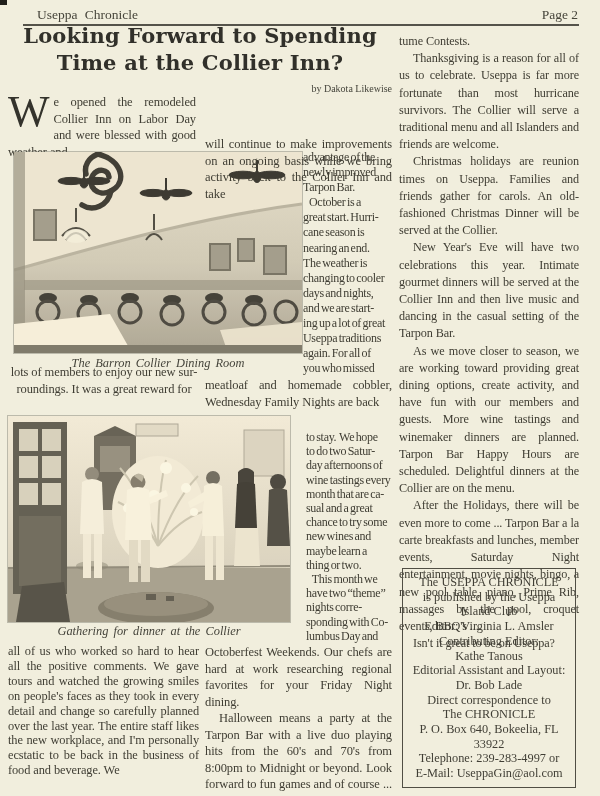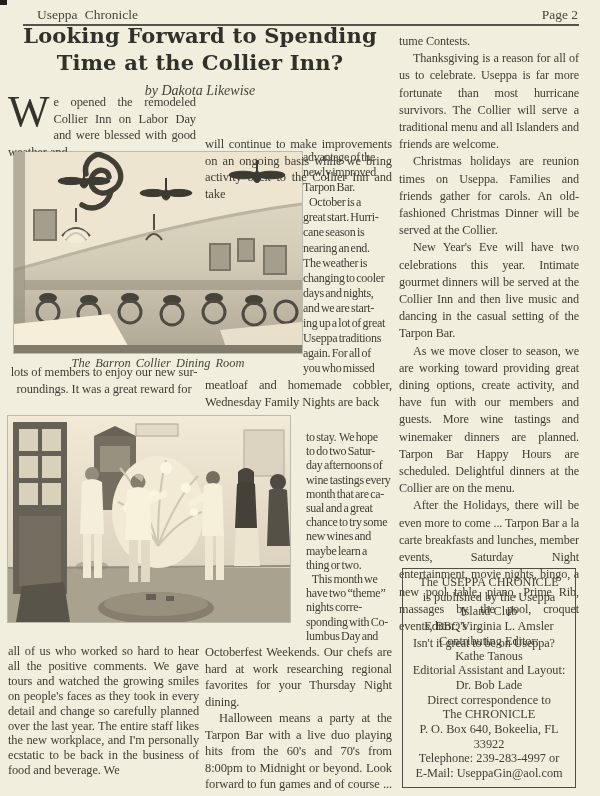--- a/index.html
+++ b/index.html
@@ -7,22 +7,22 @@
         font-family:"Liberation Serif",serif;color:#3f3d33;overflow:hidden;
         -webkit-font-smoothing:antialiased;}
   .abs{position:absolute;}
   .corner{left:0;top:0;width:7px;height:5px;background:#201f1b;}
   .hdr-l{left:25px;top:7px;font-size:13.5px;word-spacing:4px;color:#47453b;margin-left:12px;}
   .hdr-r{right:22px;top:7px;font-size:13.5px;color:#47453b;}
   .rule{left:23px;right:21px;top:24px;height:2px;background:#55534a;}
   .title{left:8px;top:22px;width:384px;text-align:center;
          font-family:"DejaVu Serif","Liberation Serif",serif;font-weight:bold;
          font-size:21px;line-height:27px;color:#31302a;letter-spacing:.2px;}
-  .byline{left:8px;top:83px;width:384px;text-align:center;font-style:italic;
-          font-size:14px;color:#45443b;}
+  .byline{left:8px;top:83px;width:384px;text-align:right;
+          font-size:10px;color:#45443b;}
   .body-txt{font-size:12.5px;line-height:16.6px;text-align:justify;letter-spacing:-.1px;}
   .body-txt p{margin:0;}
   .indent{text-indent:14px;}
   .lcol1{left:8px;top:94px;width:188px;}
   .dropcap{float:left;font-size:44px;line-height:32px;padding:2px 4px 0 0;color:#34332c;}
   .lcol2{left:8px;top:364px;width:192px;white-space:pre-line;text-align:center;}
   .lcol3{left:8px;top:644px;width:191px;font-size:12.4px;line-height:14.9px;}
   .mcol1{left:205px;top:94px;width:187px;margin-top:42px;}
   .mwrap{white-space:pre;text-align:left;font-size:12px;line-height:15.1px;
          letter-spacing:-.3px;word-spacing:-1.2px;}
@@ -216,20 +216,21 @@
         <path d="M261,74 Q270,70 279,74 L282,130 L259,130 Z" fill="#4c4940"></path>
       </g>
 
       <ellipse cx="148" cy="192" rx="58" ry="16" fill="#7d7868"></ellipse>
       <ellipse cx="148" cy="188" rx="52" ry="12" fill="#8f8a79"></ellipse>
       <rect x="138" y="178" width="10" height="6" fill="#5c584c"></rect>
         <rect x="158" y="180" width="8" height="5" fill="#5c584c"></rect>
       <path d="M14,170 L56,166 L62,206 L8,206 Z" fill="#4f4c42"></path>
     </svg>
   </div>
+  <div class="abs caption cap2">Gathering for dinner at the Collier</div>
 
   <div class="abs body-txt lcol3">all of us who worked so hard to hear all the positive comments. We gave tours and watched the growing smiles on people's faces as they took in every detail and change so carefully planned over the last year. The entire staff likes the new workplace, and I'm personally ecstatic to be back in the business of food and beverage. We</div>
 
   <div class="abs body-txt mcol1">will continue to make improvements on an ongoing basis while we bring activity back to the Collier Inn and take</div>
   <div class="abs mwrap mwrap1">advantage of the
 newly improved
 Tarpon Bar.
     October is a
 great start. Hurri-
 cane season is
@@ -252,21 +253,21 @@
 chance to try some
 new wines and
 maybe learn a
 thing or two.
     This month we
 have two “theme”
 nights corre-
 sponding with Co-
 lumbus Day and</div>
   <div class="abs body-txt mcol3">
-    <p>Octoberfest Weekends. Our chefs are hard at work researching regional favorites for your Thursday Night dining.</p>
+    <p>Octoberfest Weekends. Our chefs are hard at work researching regional favorites for your Friday Night dining.</p>
     <p class="indent">Halloween means a party at the Tarpon Bar with a live duo playing hits from the 60's and 70's from 8:00pm to Midnight or beyond. Look forward to fun games and of course ... Cos-</p>
   </div>
 
   <div class="abs body-txt rcol">
     <p>tume Contests.</p>
     <p class="indent">Thanksgiving is a reason for all of us to celebrate. Useppa is far more fortunate than most hurricane survivors. The Collier will serve a traditional menu and all Islanders and friends are welcome.</p>
     <p class="indent">Christmas holidays are reunion times on Useppa. Families and friends gather for carols. An old-fashioned Christmas Dinner will be served at the Collier.</p>
     <p class="indent">New Year's Eve will have two celebrations this year. Intimate gourmet dinners will be served at the Collier Inn and then live music and dancing in the casual setting of the Tarpon Bar.</p>
     <p class="indent">As we move closer to season, we are working toward providing great dining options, create activity, and have fun with our members and guests. More wine tastings and winemaker dinners are planned. Tarpon Bar Happy Hours are scheduled. Delightful dinners at the Collier are on the menu.</p>
     <p class="indent">After the Holidays, there will be even more to come ... Tarpon Bar a la carte breakfasts and lunches, member events, Saturday Night entertainment, movie nights, bingo, a new pool table, piano, Prime Rib, massages by the pool, croquet events, BBQ's ....</p>

